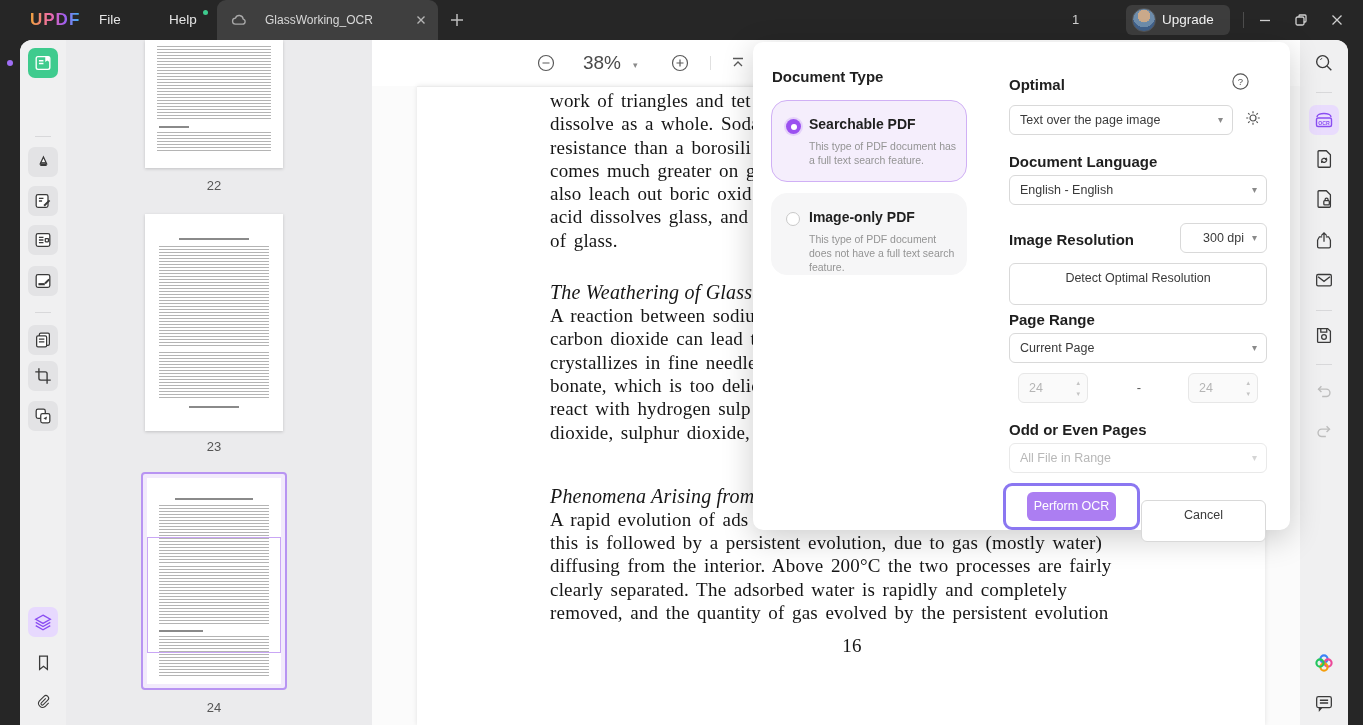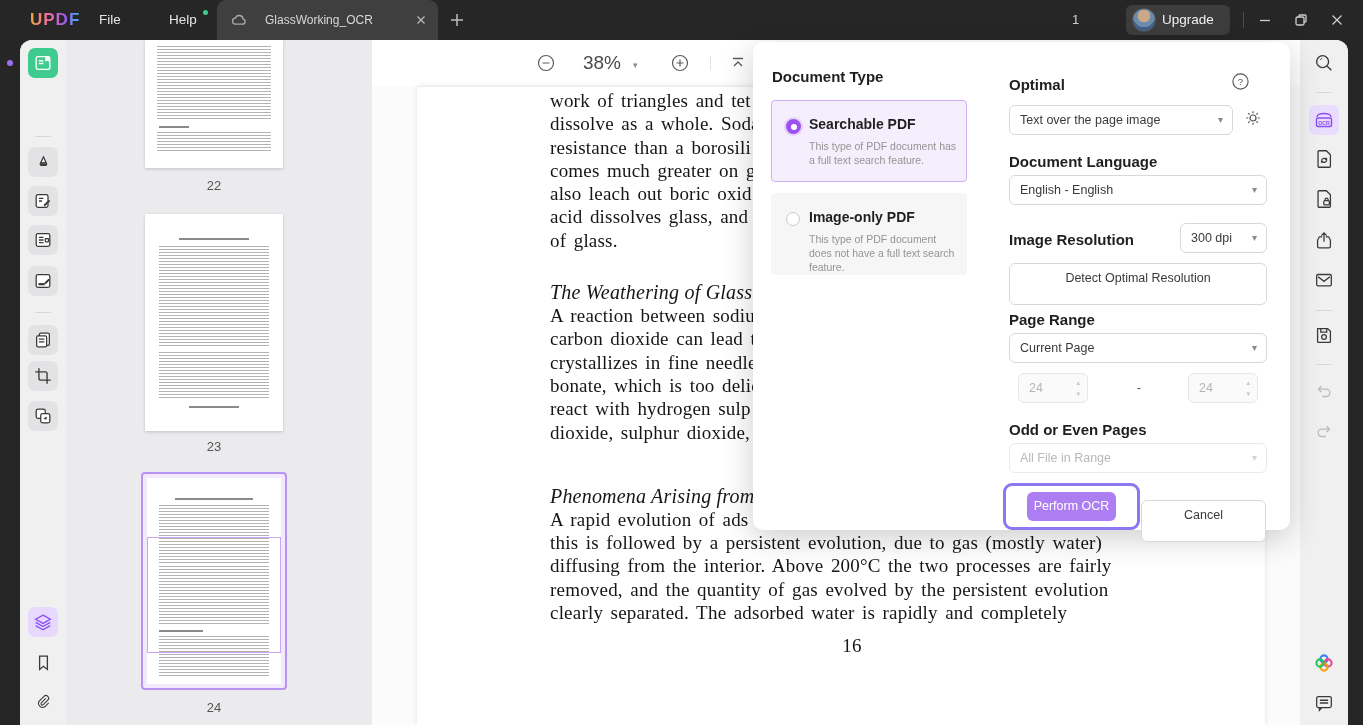--- a/index.html
+++ b/index.html
@@ -69,21 +69,21 @@
   .doc-text { position:absolute; left:133px; top:2px; width:604px; font-family:"Liberation Serif","DejaVu Serif",serif; color:#161616; }
   .dl { font-size:19px; line-height:23.3px; white-space:nowrap; word-spacing:2.5px; letter-spacing:.2px; }
   .dh { font-size:20px; line-height:24px; font-style:italic; white-space:nowrap; letter-spacing:.2px; }
   .dh.sp1 { margin-top:28px; } .dh.sp2 { margin-top:40px; }
   .docpage-num { margin-top:10px; font-size:19px; text-align:center; width:604px; }
 
   
   .dialog { position:absolute; left:753px; top:42px; width:537px; height:488px; background:#fff; border-radius:10px;
     box-shadow:0 8px 32px rgba(0,0,0,.20); z-index:10; }
   .dlg-h { position:absolute; font-size:15px; font-weight:bold; color:#1f1f1f; }
-  .type-card { position:absolute; left:18px; width:196px; height:82px; border-radius:4px; }
+  .type-card { position:absolute; left:18px; width:196px; height:82px; border-radius:16px; }
   .type-card.selected { top:58px; background:#f5eefc; border:1px solid #d0b0f5; }
   .type-card.plain { top:151px; background:#f6f6f7; border:1px solid #f6f6f7; }
   .radio-on { position:absolute; left:14px; top:18px; width:15px; height:15px; border-radius:50%; background:#9b51f0;
     box-shadow:0 0 0 2px #e5d2fa; }
   .radio-on::after { content:""; position:absolute; left:4.5px; top:4.5px; width:6px; height:6px; border-radius:50%; background:#fff; }
   .radio-off { position:absolute; left:14px; top:18px; width:14px; height:14px; border-radius:50%; background:#fff; border:1px solid #c9c9c9; }
   .card-title { position:absolute; left:37px; top:15px; font-size:14px; font-weight:bold; color:#1f1f1f; }
   .card-desc { position:absolute; left:37px; top:38px; width:150px; font-size:10.5px; line-height:14px; color:#949494; }
   .select { position:absolute; height:30px; background:#fff; border:1px solid #d9d9d9; border-radius:6px;
     font-size:12.5px; color:#3a3a3a; line-height:28px; padding:0 10px; }
@@ -319,22 +319,22 @@
           <div class="dl">A reaction between sodiu</div>
           <div class="dl">carbon dioxide can lead to</div>
           <div class="dl">crystallizes in fine needle</div>
           <div class="dl">bonate, which is too deliq</div>
           <div class="dl">react with hydrogen sulp</div>
           <div class="dl">dioxide, sulphur dioxide, a</div>
           <div class="dh sp2">Phenomena Arising from t</div>
           <div class="dl">A rapid evolution of ads</div>
           <div class="dl">this is followed by a persistent evolution, due to gas (mostly water)</div>
           <div class="dl">diffusing from the interior.  Above 200°C the two processes are fairly</div>
+          <div class="dl">clearly separated.  The adsorbed water is rapidly and completely</div>
           <div class="dl">removed, and the quantity of gas evolved by the persistent evolution</div>
-          <div class="dl">clearly separated.  The adsorbed water is rapidly and completely</div>
           <div class="docpage-num dl">16</div>
         </div>
       </div>
     </div>
 
     <div class="right-rail">
       <div class="rr-icon" style="top:10px">
         <svg width="22" height="22" viewBox="0 0 24 24" fill="none" stroke="#3a3a3a" stroke-width="1.5">
           <circle cx="10.5" cy="10.5" r="6.5"></circle>
             <path d="M15.3 15.3 L20 20"></path>
@@ -452,21 +452,21 @@
       </svg>
     </span>
 
     <div class="dlg-h" style="left:256px; top:111px;">Document Language</div>
     <div class="select" style="left:256px; top:133px; width:258px;">
       <span>English - English</span>
       <span class="caret">▾</span>
     </div>
 
     <div class="dlg-h" style="left:256px; top:189px;">Image Resolution</div>
-    <div class="select" style="left:427px; top:181px; width:87px;">
+    <div class="select" style="left:427px; top:181px; width:87px;text-align:center;">
       <span>300 dpi</span>
       <span class="caret">▾</span>
     </div>
     <div class="dlg-btn" style="left:256px; top:221px; width:258px;">Detect Optimal Resolution</div>
 
     <div class="dlg-h" style="left:256px; top:269px;">Page Range</div>
     <div class="select" style="left:256px; top:291px; width:258px;">
       <span>Current Page</span>
       <span class="caret">▾</span>
     </div>

